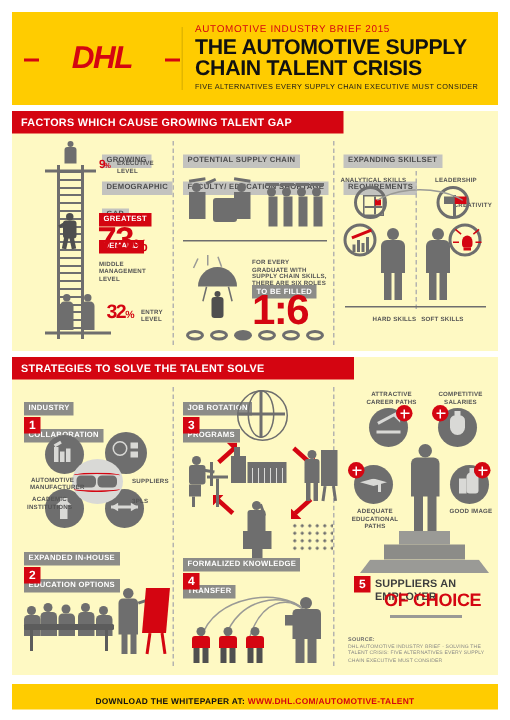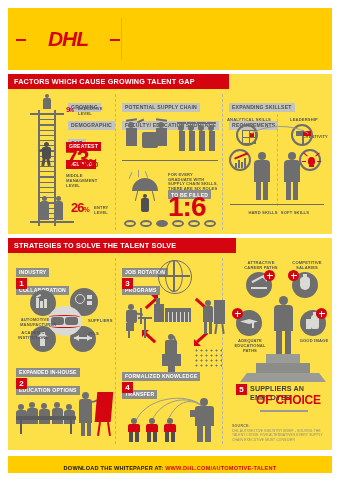--- a/index.html
+++ b/index.html
@@ -19,21 +19,21 @@
   .dhl-bar{position:absolute;height:2px;background:#D40511;top:13px;}
   .dhl-bar.l{left:-2px;width:10px;}
   .dhl-bar.r{right:-2px;width:10px;}
   .hdr-divider{position:absolute;left:113px;top:10px;width:1px;height:42px;background:#e2b600;}
   .hdr-text{position:absolute;left:122px;top:8px;width:200px;}
   .kicker{font-size:6.6px;color:#D40511;letter-spacing:.45px;font-weight:normal;margin-bottom:2px;}
   .title{font-size:14.2px;font-weight:bold;color:#111;line-height:14px;letter-spacing:-.2px;}
   .subtitle{font-size:4.9px;color:#1a1a1a;letter-spacing:.25px;margin-top:3px;}
 
   
-  .panel{position:absolute;left:8px;width:324px;background:#fde047;}
+  .panel{position:absolute;left:8px;width:324px;background:#fef9c3;}
   .panel.factors{top:74px;height:160px;}
   .panel.strategies{top:238px;height:212px;}
   .band{position:absolute;left:0;top:0;background:#D40511;color:#fff;
      font-size:7.2px;font-weight:bold;letter-spacing:.2px;padding:3px 8px 3px 6px;}
   .band.w1{width:207px;}
   .band.w2{width:214px;}
 
   
   .vdash{position:absolute;width:0;border-left:1px dashed #b4b4b0;}
 
@@ -80,20 +80,26 @@
 
   <div class="header">
     <div class="logo-wrap">
       <div style="position:relative;">
         <div class="dhl-bar l"></div>
         <div class="dhl-logo">DHL</div>
         <div class="dhl-bar r"></div>
       </div>
     </div>
     <div class="hdr-divider"></div>
+    <div class="hdr-text">
+      <div class="kicker">AUTOMOTIVE INDUSTRY BRIEF 2015</div>
+      <div class="title">THE AUTOMOTIVE SUPPLY</div>
+      <div class="title">CHAIN TALENT CRISIS</div>
+      <div class="subtitle">FIVE ALTERNATIVES EVERY SUPPLY CHAIN EXECUTIVE MUST CONSIDER</div>
+    </div>
   </div>
 
   <div class="panel factors">
     <div class="band w1">FACTORS WHICH CAUSE GROWING TALENT GAP</div>
 
     <div class="vdash" style="left:107px;top:20px;height:136px;"></div>
     <div class="vdash" style="left:214px;top:20px;height:136px;"></div>
 
     <div class="tag-stack" style="left:60px;top:21px;">
       <div class="tag">GROWING</div><br>
@@ -135,21 +141,21 @@
     <div class="sil" style="left:30px;top:122px;width:14px;height:24px;">
       <div style="position:absolute;left:4px;top:0;width:5px;height:5px;border-radius:50%;background:#6e6e6e;"></div>
       <div style="position:absolute;left:2px;top:5px;width:9px;height:19px;background:#6e6e6e;border-radius:3px 3px 0 0;"></div>
     </div>
     <div class="sil" style="left:44px;top:122px;width:14px;height:24px;">
       <div style="position:absolute;left:4px;top:0;width:5px;height:5px;border-radius:50%;background:#6e6e6e;"></div>
       <div style="position:absolute;left:2px;top:5px;width:9px;height:19px;background:#6e6e6e;border-radius:3px 3px 0 0;"></div>
     </div>
     <div class="hline" style="left:22px;top:147px;width:44px;height:2px;"></div>
 
-    <div class="bignum" style="left:63px;top:126px;font-size:13px;"><span>26</span><span style="font-size:7px;">%</span></div>
+    <div class="bignum" style="left:63px;top:126px;font-size:13px;"><span>32</span><span style="font-size:7px;">%</span></div>
     <div class="cap" style="left:86px;top:131px;width:22px;">ENTRY LEVEL</div>
 
     <div class="tag-stack" style="left:114px;top:21px;">
       <div class="tag">POTENTIAL SUPPLY CHAIN</div><br>
       <div class="tag">FACULTY/ EDUCATION SHORTAGE</div>
     </div>
 
     <div style="position:absolute;left:118px;top:44px;width:48px;height:36px;">
       <div style="position:absolute;left:2px;top:4px;width:6px;height:6px;border-radius:50%;background:#6e6e6e;"></div>
       <div style="position:absolute;left:0px;top:1px;width:11px;height:2px;background:#6e6e6e;transform:rotate(-8deg);"></div>

